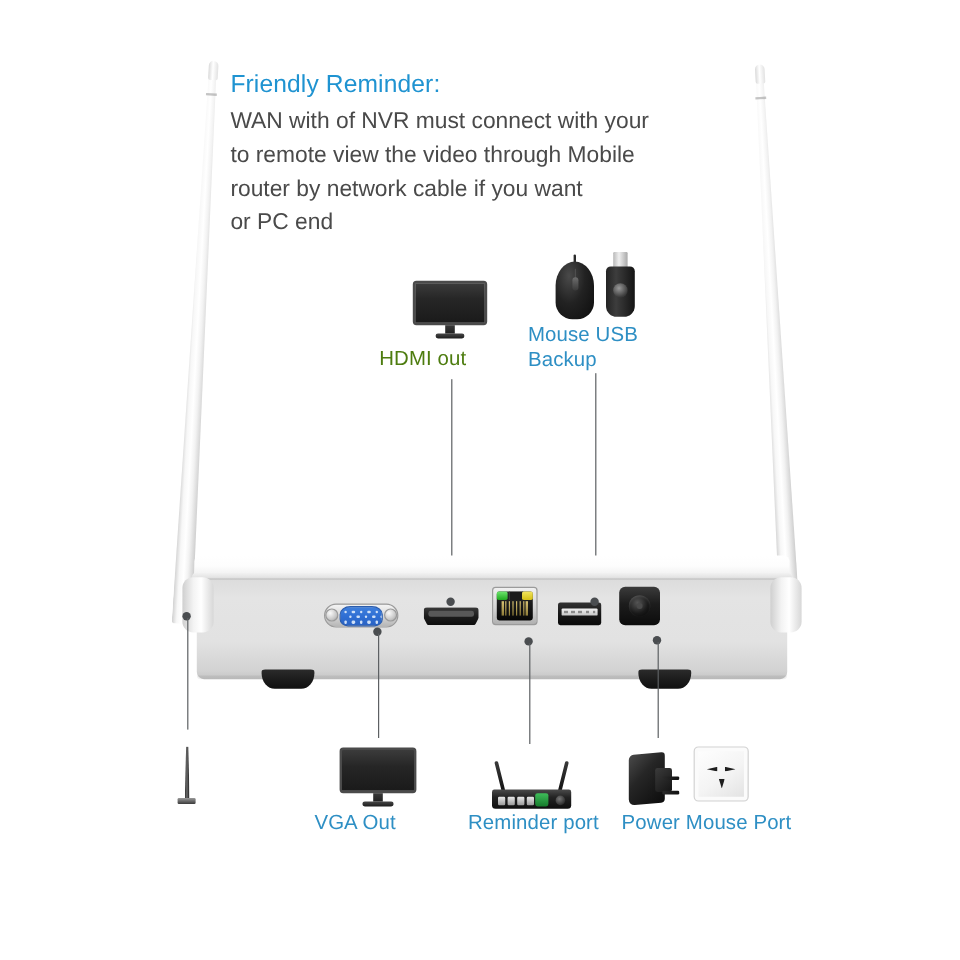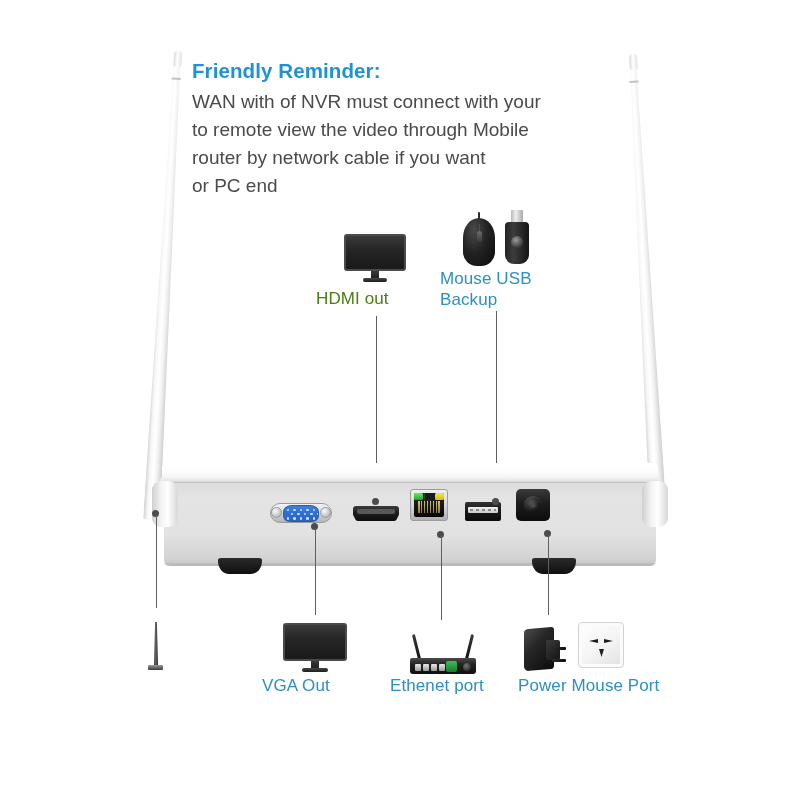--- a/index.html
+++ b/index.html
@@ -23,21 +23,21 @@
 
   
   .note {
     position: absolute;
     left: 192px;
     top: 58px;
     width: 420px;
   }
   .note-title {
     font-size: 20.5px;
-    font-weight: bold;
+    font-weight: normal;
     letter-spacing: .1px;
     margin: 0 0 4px 0;
     line-height: 1.25;
   }
   .note-body {
     font-size: 19px;
     line-height: 1.48;
     color: #4a4a4a;
     margin: 0;
   }
@@ -624,17 +624,17 @@
     <div class="sock-body">
       <div class="sock-slot l"></div>
       <div class="sock-slot r"></div>
       <div class="sock-slot b"></div>
     </div>
   </div>
 
 
   <div class="label" style="left:262px;top:676px;width:106px;color:#2e8fc4;">VGA Out</div>
 
-  <div class="label" style="left:390px;top:676px;width:114px;color:#2e8fc4;">Ethenet port</div>
+  <div class="label" style="left:390px;top:676px;width:114px;color:#2e8fc4;">Reminder port</div>
 
   <div class="label" style="left:518px;top:676px;width:164px;color:#2e8fc4;">Power Mouse Port</div>
 
 </div>
 
 </body></html>

